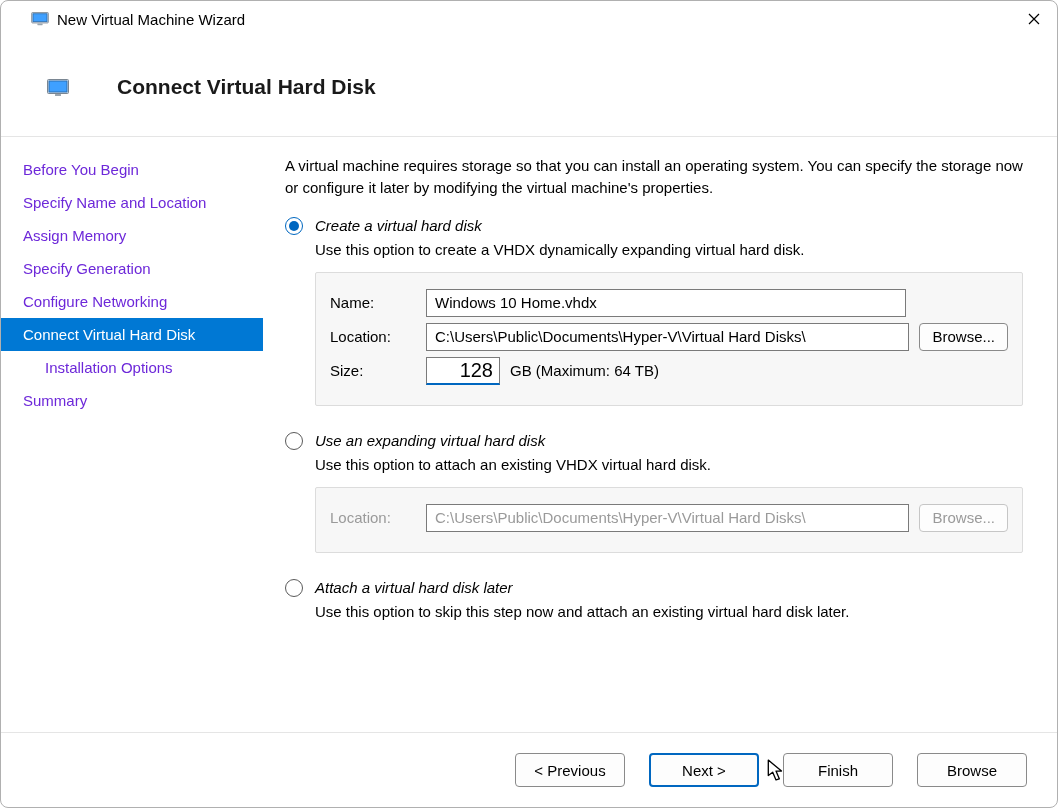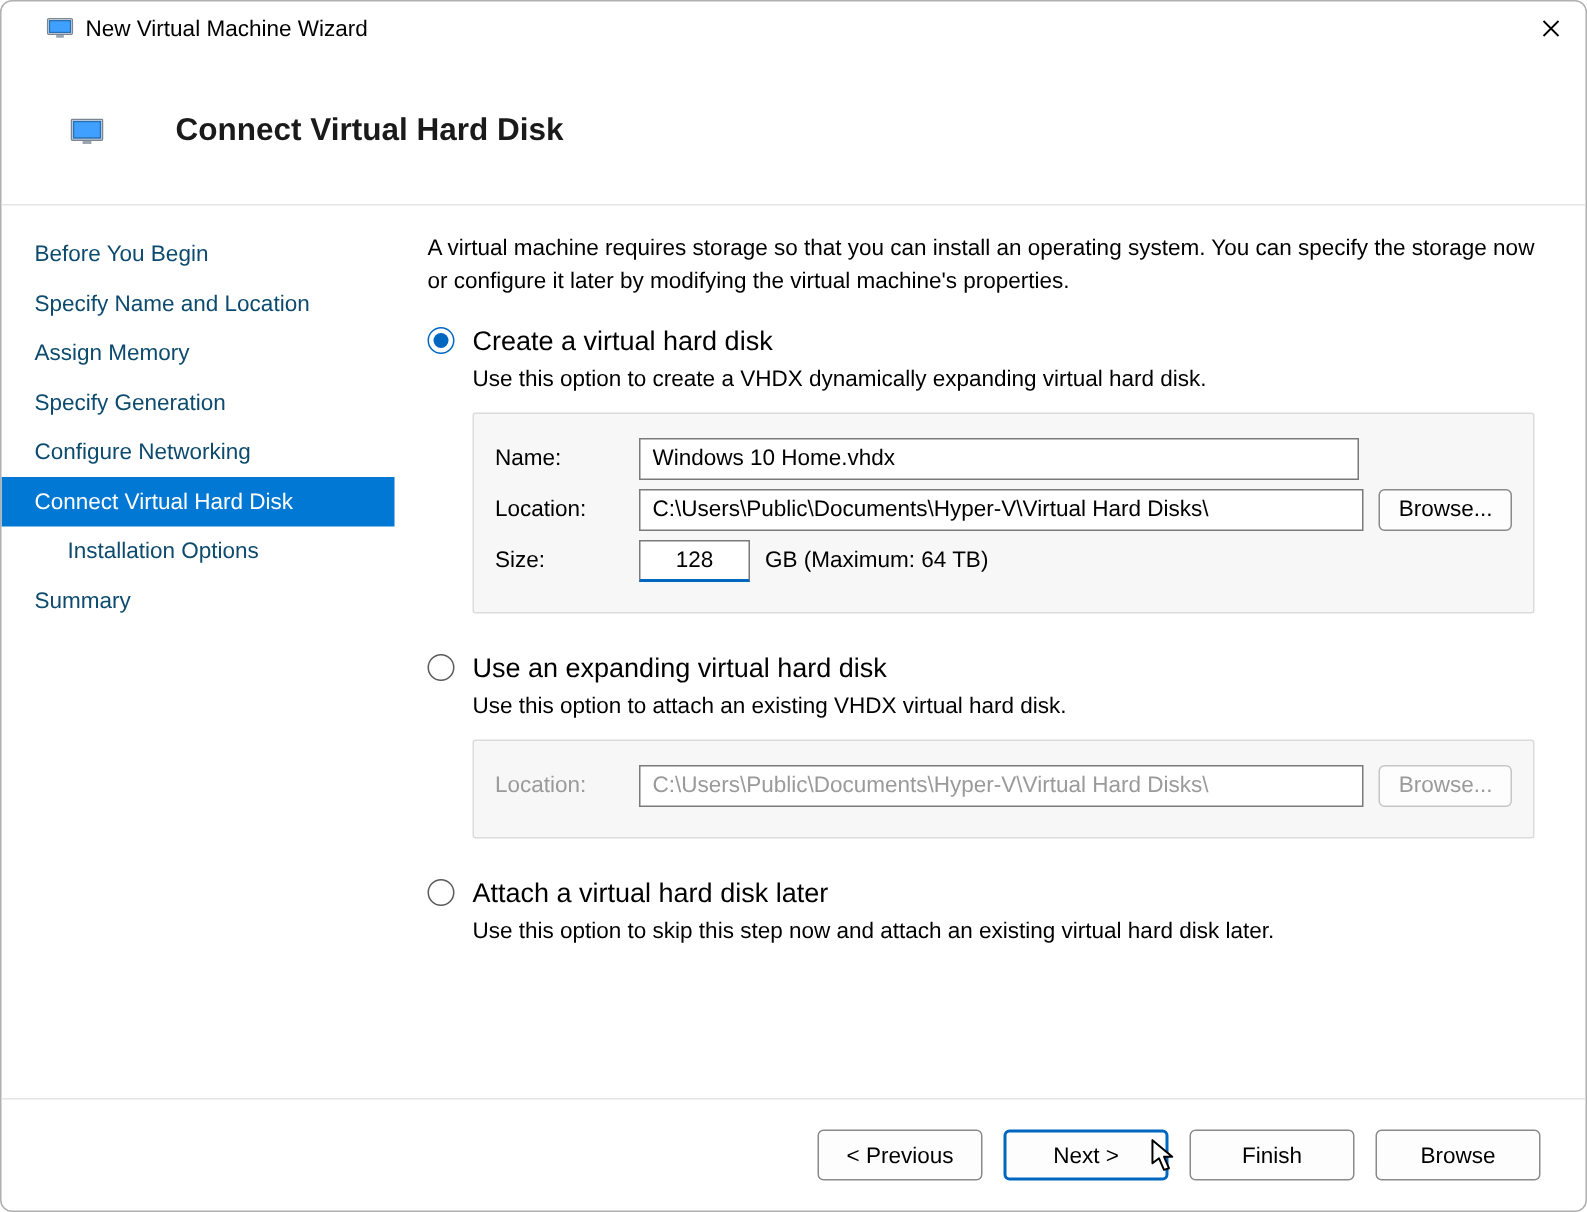--- a/index.html
+++ b/index.html
@@ -72,21 +72,21 @@
   }
   .sidebar{
     width:262px;flex:0 0 262px;
     padding-top:16px;
   }
   .side-item{
     display:flex;align-items:center;
     height:33px;
     padding-left:22px;
     font-size:15px;
-    color:#0c4a6e;
+    color:#6d28d9;
     white-space:nowrap;
   }
   .side-item.child{padding-left:44px;}
   .side-item.sel{
     background:var(--sel);color:#fff;
   }
   .content{
     flex:1 1 auto;
     padding:18px 34px 0 22px;
   }
@@ -96,21 +96,21 @@
   .radioshape{
     width:18px;height:18px;border-radius:50%;
     border:1.5px solid #5a5a5a;background:#fff;
     position:relative;flex:0 0 auto;
   }
   .radioshape.checked{border-color:var(--accent);}
   .radioshape.checked::after{
     content:"";position:absolute;top:50%;left:50%;transform:translate(-50%,-50%);
     width:10px;height:10px;border-radius:50%;background:var(--accent);
   }
-  .opt-label{font-size:18px;}
+  .opt-label{font-size:15px;font-style:italic;}
   .opt-desc{margin-left:30px;margin-bottom:12px;line-height:1.4;} 
 
   .panel{
     margin-left:30px;
     border:1px solid #dcdcdc;
     background:var(--option-panel);
     border-radius:2px;
     padding:10px 14px 14px 14px;
     margin-bottom:26px;
   }
@@ -131,24 +131,24 @@
     border:1px solid var(--field-border);
     background:var(--field-bg);
     padding:0 8px;
     font-family:inherit;font-size:15px;
     outline:none;
   }
   .fld .sizebox{
     display:flex;align-items:center;gap:10px;
   }
   .fld .sizebox input{
-    width:74px;text-align:center;
+    width:74px;text-align:right;
     border:1px solid var(--field-border);
     border-bottom:2px solid var(--field-border-focus);
-    height:28px;padding:0 6px;font-family:inherit;font-size:15px;outline:none;
+    height:28px;padding:0 6px;font-family:inherit;font-size:20px;outline:none;
   }
   .btn{
     min-width:88px;height:28px;
     border:1px solid var(--btn-border);
     border-radius:4px;
     background:var(--btn-bg);
     font-family:inherit;font-size:15px;
     padding:0 12px;
     display:inline-flex;align-items:center;justify-content:center;
     cursor:default;
@@ -167,20 +167,21 @@
     padding-right:30px;
   }
   .fbtn{
     width:110px;height:34px;
     border:1px solid var(--btn-border);
     border-radius:4px;
     background:var(--btn-bg);
     font-family:inherit;font-size:15px;
     display:inline-flex;align-items:center;justify-content:center;
     cursor:default;
+    margin-left:10px;
   }
   .fbtn.primary{
     border:2px solid var(--accent);
   }
 
   .cursor{
     position:absolute;
     width:18px;height:22px;
     pointer-events:none;
   }

